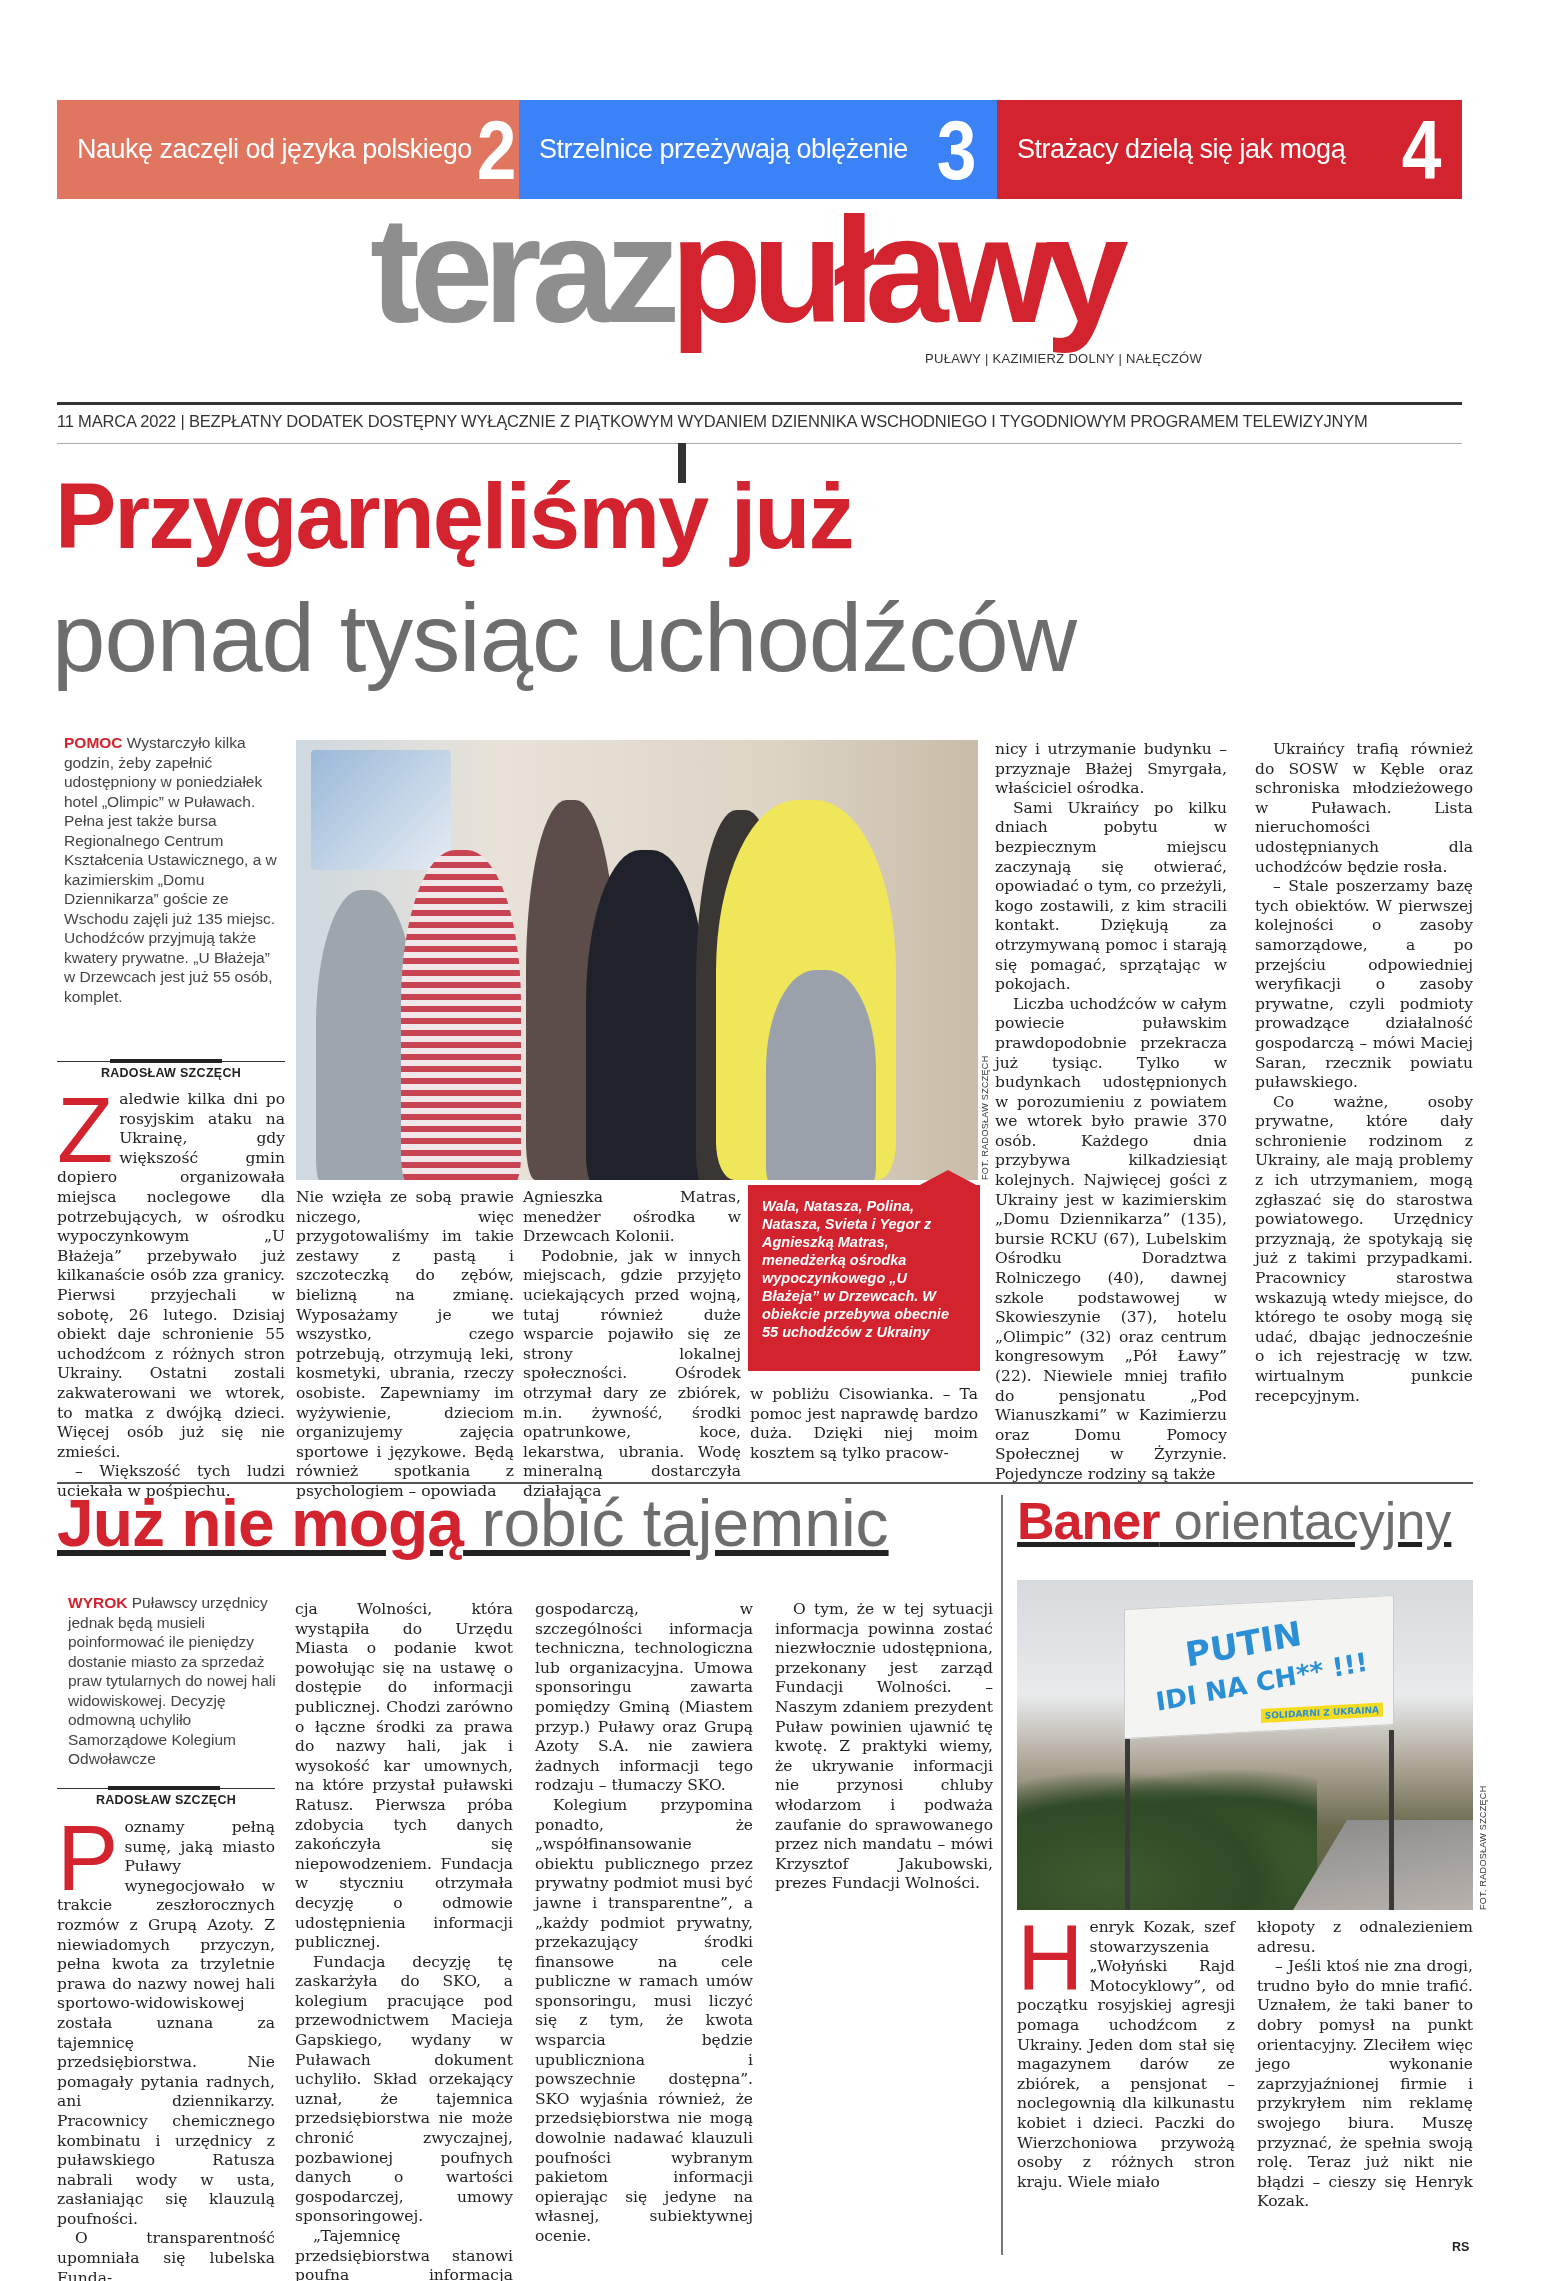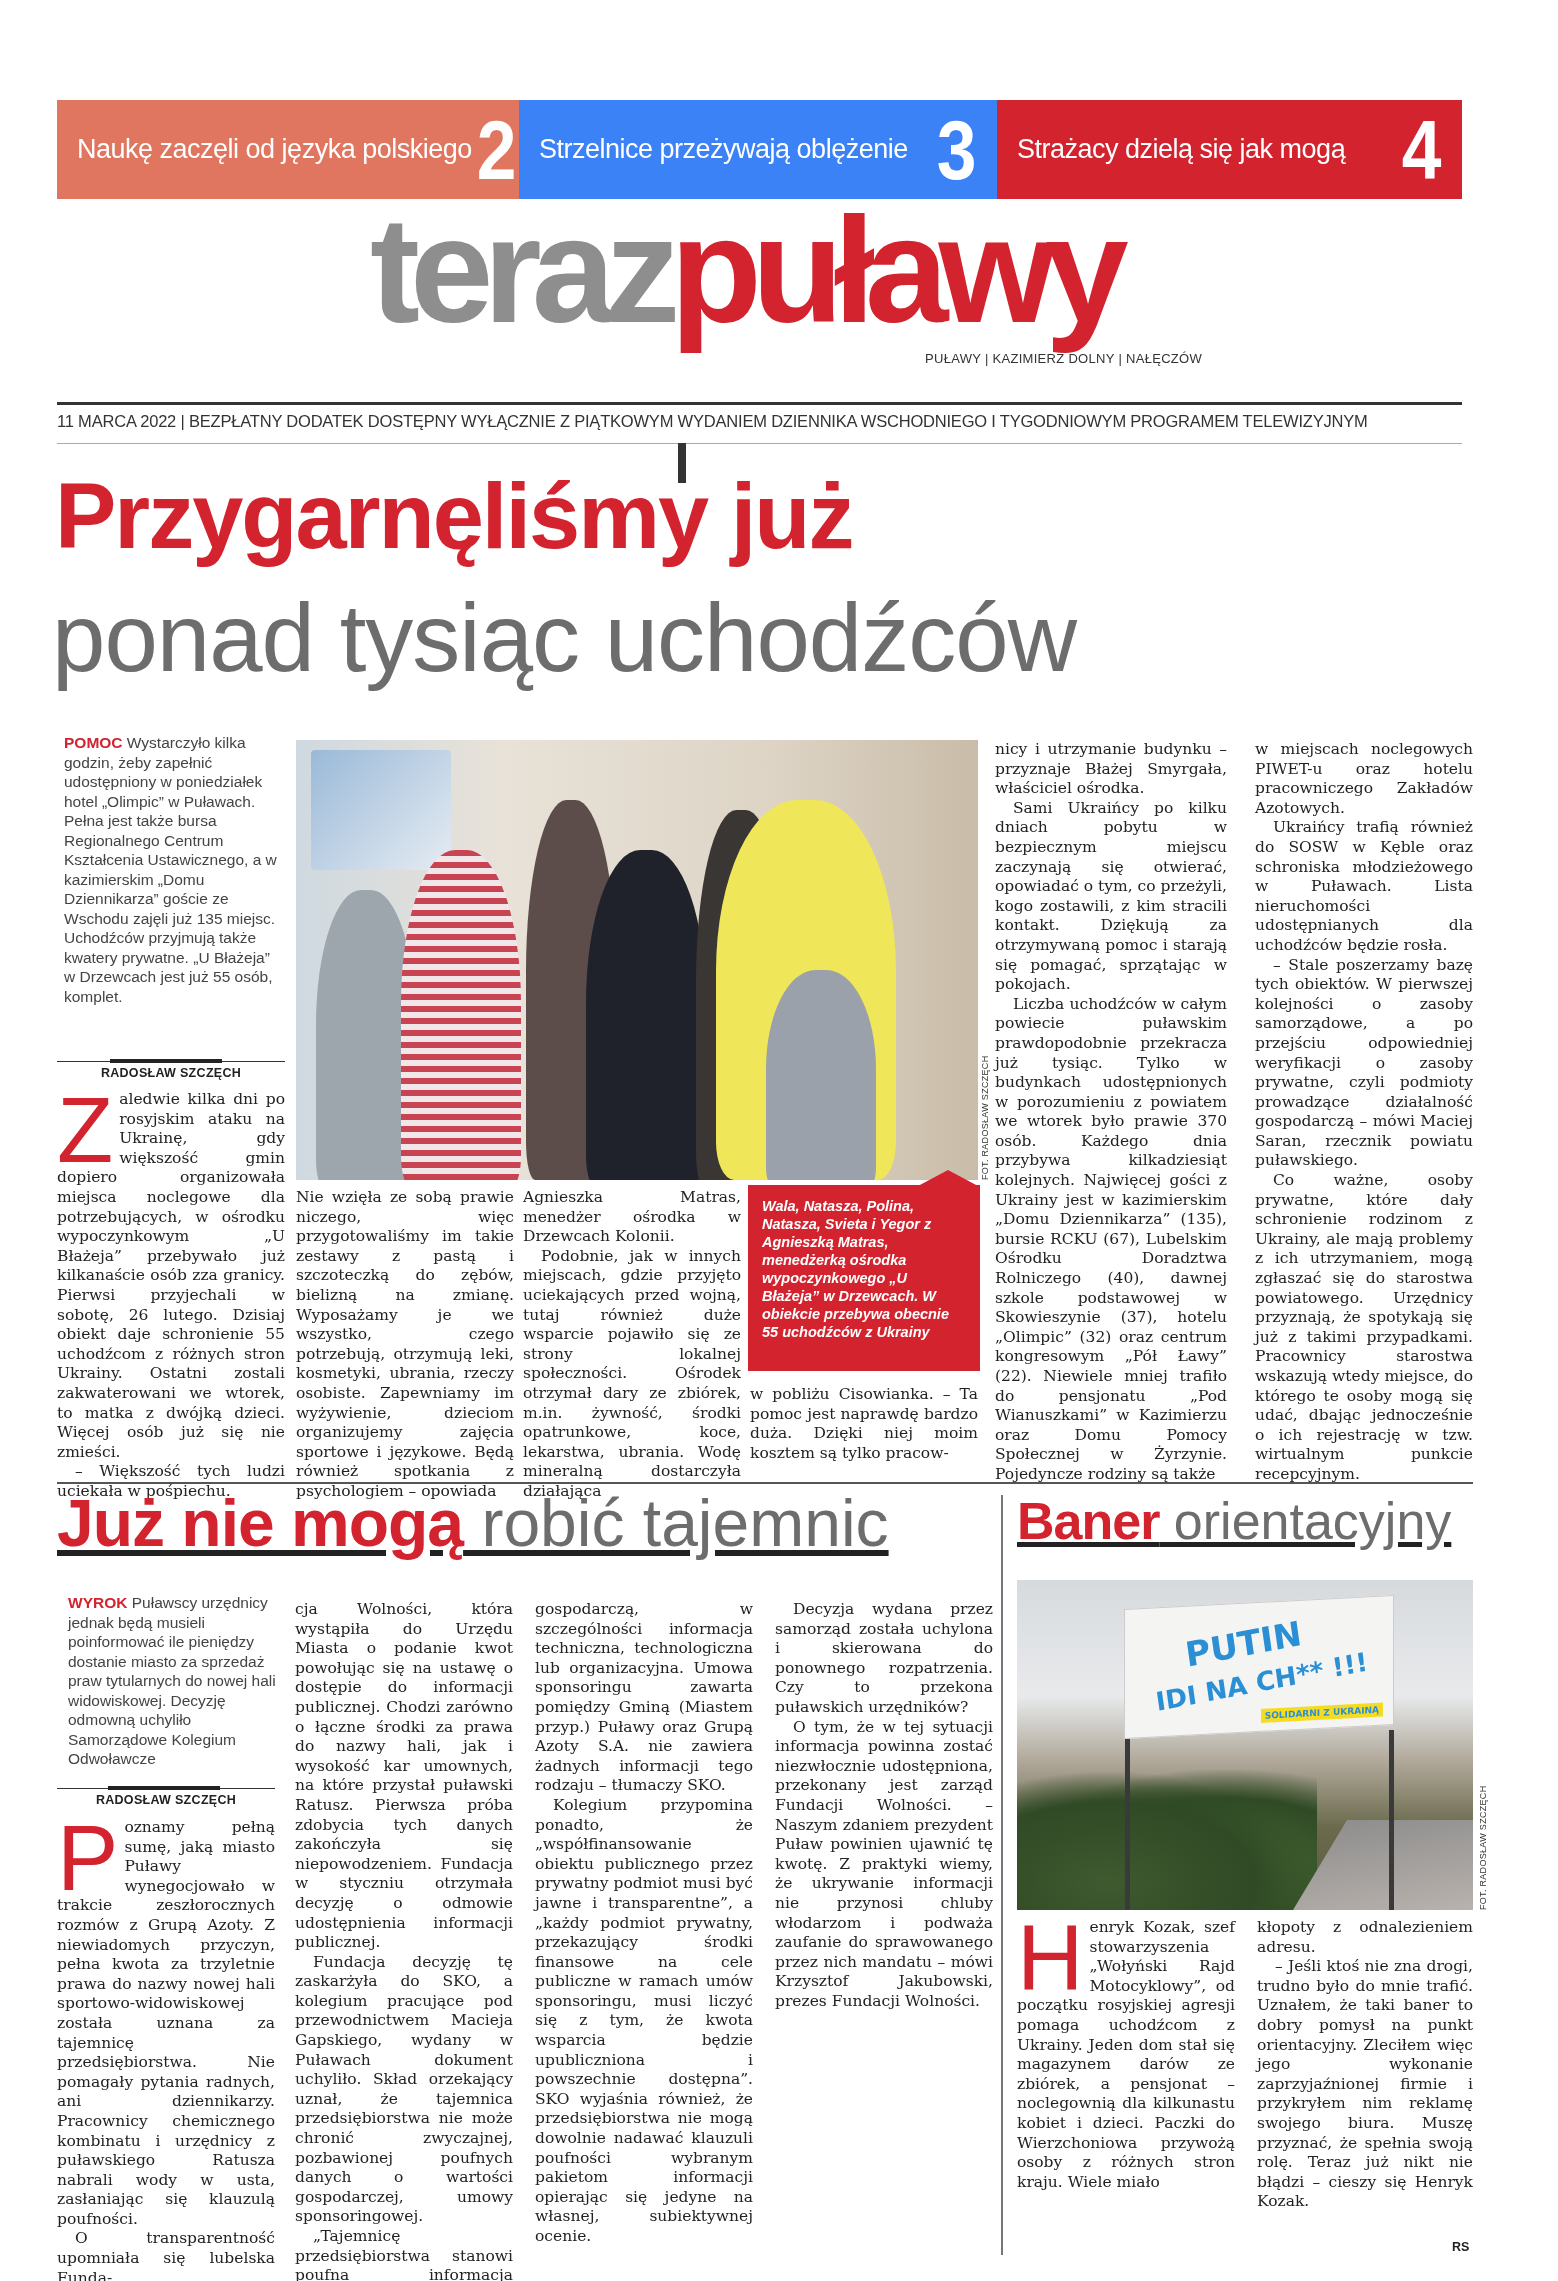--- a/index.html
+++ b/index.html
@@ -136,21 +136,20 @@
   <p class="noind">w pobliżu Cisowianka. – Ta pomoc jest naprawdę bardzo duża. Dzięki niej moim kosztem są tylko pracow-</p>
 </div>
 
 <div class="col" style="top:740px;left:995px;width:232px;">
   <p class="noind">nicy i utrzymanie budynku – przyznaje Błażej Smyrgała, właściciel ośrodka.</p>
   <p>Sami Ukraińcy po kilku dniach pobytu w bezpiecznym miejscu zaczynają się otwierać, opowiadać o tym, co przeżyli, kogo zostawili, z kim stracili kontakt. Dziękują za otrzymywaną pomoc i starają się pomagać, sprzątając w pokojach.</p>
   <p>Liczba uchodźców w całym powiecie puławskim prawdopodobnie przekracza już tysiąc. Tylko w budynkach udostępnionych w porozumieniu z powiatem we wtorek było prawie 370 osób. Każdego dnia przybywa kilkadziesiąt kolejnych. Najwięcej gości z Ukrainy jest w kazimierskim „Domu Dziennikarza” (135), bursie RCKU (67), Lubelskim Ośrodku Doradztwa Rolniczego (40), dawnej szkole podstawowej w Skowieszynie (37), hotelu „Olimpic” (32) oraz centrum kongresowym „Pół Ławy” (22). Niewiele mniej trafiło do pensjonatu „Pod Wianuszkami” w Kazimierzu oraz Domu Pomocy Społecznej w Żyrzynie. Pojedyncze rodziny są także</p>
 </div>
 
 <div class="col" style="top:740px;left:1255px;width:218px;">
-  <p class="noind">w miejscach noclegowych PIWET-u oraz hotelu pracowniczego Zakładów Azotowych.</p>
   <p>Ukraińcy trafią również do SOSW w Kęble oraz schroniska młodzieżowego w Puławach. Lista nieruchomości udostępnianych dla uchodźców będzie rosła.</p>
   <p>– Stale poszerzamy bazę tych obiektów. W pierwszej kolejności o zasoby samorządowe, a po przejściu odpowiedniej weryfikacji o zasoby prywatne, czyli podmioty prowadzące działalność gospodarczą – mówi Maciej Saran, rzecznik powiatu puławskiego.</p>
   <p>Co ważne, osoby prywatne, które dały schronienie rodzinom z Ukrainy, ale mają problemy z ich utrzymaniem, mogą zgłaszać się do starostwa powiatowego. Urzędnicy przyznają, że spotykają się już z takimi przypadkami. Pracownicy starostwa wskazują wtedy miejsce, do którego te osoby mogą się udać, dbając jednocześnie o ich rejestrację w tzw. wirtualnym punkcie recepcyjnym.</p>
 </div>
 
 <div class="divider-h" style="top:1482px;left:57px;width:1416px;"></div>
 <div class="divider-v" style="top:1495px;left:1001px;height:760px;"></div>
 
 <div class="h2" style="top:1490px;left:57px;font-size:66px;">
   <span class="red">Już nie mogą</span><span class="grey"> robić tajemnic</span>
@@ -169,21 +168,20 @@
 <div class="col" style="top:1600px;left:295px;width:218px;">
   <p class="noind">cja Wolności, która wystąpiła do Urzędu Miasta o podanie kwot powołując się na ustawę o dostępie do informacji publicznej. Chodzi zarówno o łączne środki za prawa do nazwy hali, jak i wysokość kar umownych, na które przystał puławski Ratusz. Pierwsza próba zdobycia tych danych zakończyła się niepowodzeniem. Fundacja w styczniu otrzymała decyzję o odmowie udostępnienia informacji publicznej.</p>
   <p>Fundacja decyzję tę zaskarżyła do SKO, a kolegium pracujące pod przewodnictwem Macieja Gapskiego, wydany w Puławach dokument uchyliło. Skład orzekający uznał, że tajemnica przedsiębiorstwa nie może chronić zwyczajnej, pozbawionej poufnych danych o wartości gospodarczej, umowy sponsoringowej.</p>
   <p>„Tajemnicę przedsiębiorstwa stanowi poufna informacja posiadająca wartość</p>
 </div>
 <div class="col" style="top:1600px;left:535px;width:218px;">
   <p class="noind">gospodarczą, w szczególności informacja techniczna, technologiczna lub organizacyjna. Umowa sponsoringu zawarta pomiędzy Gminą (Miastem przyp.) Puławy oraz Grupą Azoty S.A. nie zawiera żadnych informacji tego rodzaju – tłumaczy SKO.</p>
   <p>Kolegium przypomina ponadto, że „współfinansowanie obiektu publicznego przez prywatny podmiot musi być jawne i transparentne”, a „każdy podmiot prywatny, przekazujący środki finansowe na cele publiczne w ramach umów sponsoringu, musi liczyć się z tym, że kwota wsparcia będzie upubliczniona i powszechnie dostępna”. SKO wyjaśnia również, że przedsiębiorstwa nie mogą dowolnie nadawać klauzuli poufności wybranym pakietom informacji opierając się jedyne na własnej, subiektywnej ocenie.</p>
 </div>
 <div class="col" style="top:1600px;left:775px;width:218px;">
-  <p>Decyzja wydana przez samorząd została uchylona i skierowana do ponownego rozpatrzenia. Czy to przekona puławskich urzędników?</p>
   <p>O tym, że w tej sytuacji informacja powinna zostać niezwłocznie udostępniona, przekonany jest zarząd Fundacji Wolności. – Naszym zdaniem prezydent Puław powinien ujawnić tę kwotę. Z praktyki wiemy, że ukrywanie informacji nie przynosi chluby włodarzom i podważa zaufanie do sprawowanego przez nich mandatu – mówi Krzysztof Jakubowski, prezes Fundacji Wolności.</p>
 </div>
 
 <div class="h2" style="top:1495px;left:1017px;font-size:52px;">
   <span class="red">Baner</span><span class="grey"> orientacyjny</span>
 </div>
 <div class="photo2">
   <div class="trees"></div>
   <div class="road"></div>
   <div class="pole" style="left:108px;"></div>

